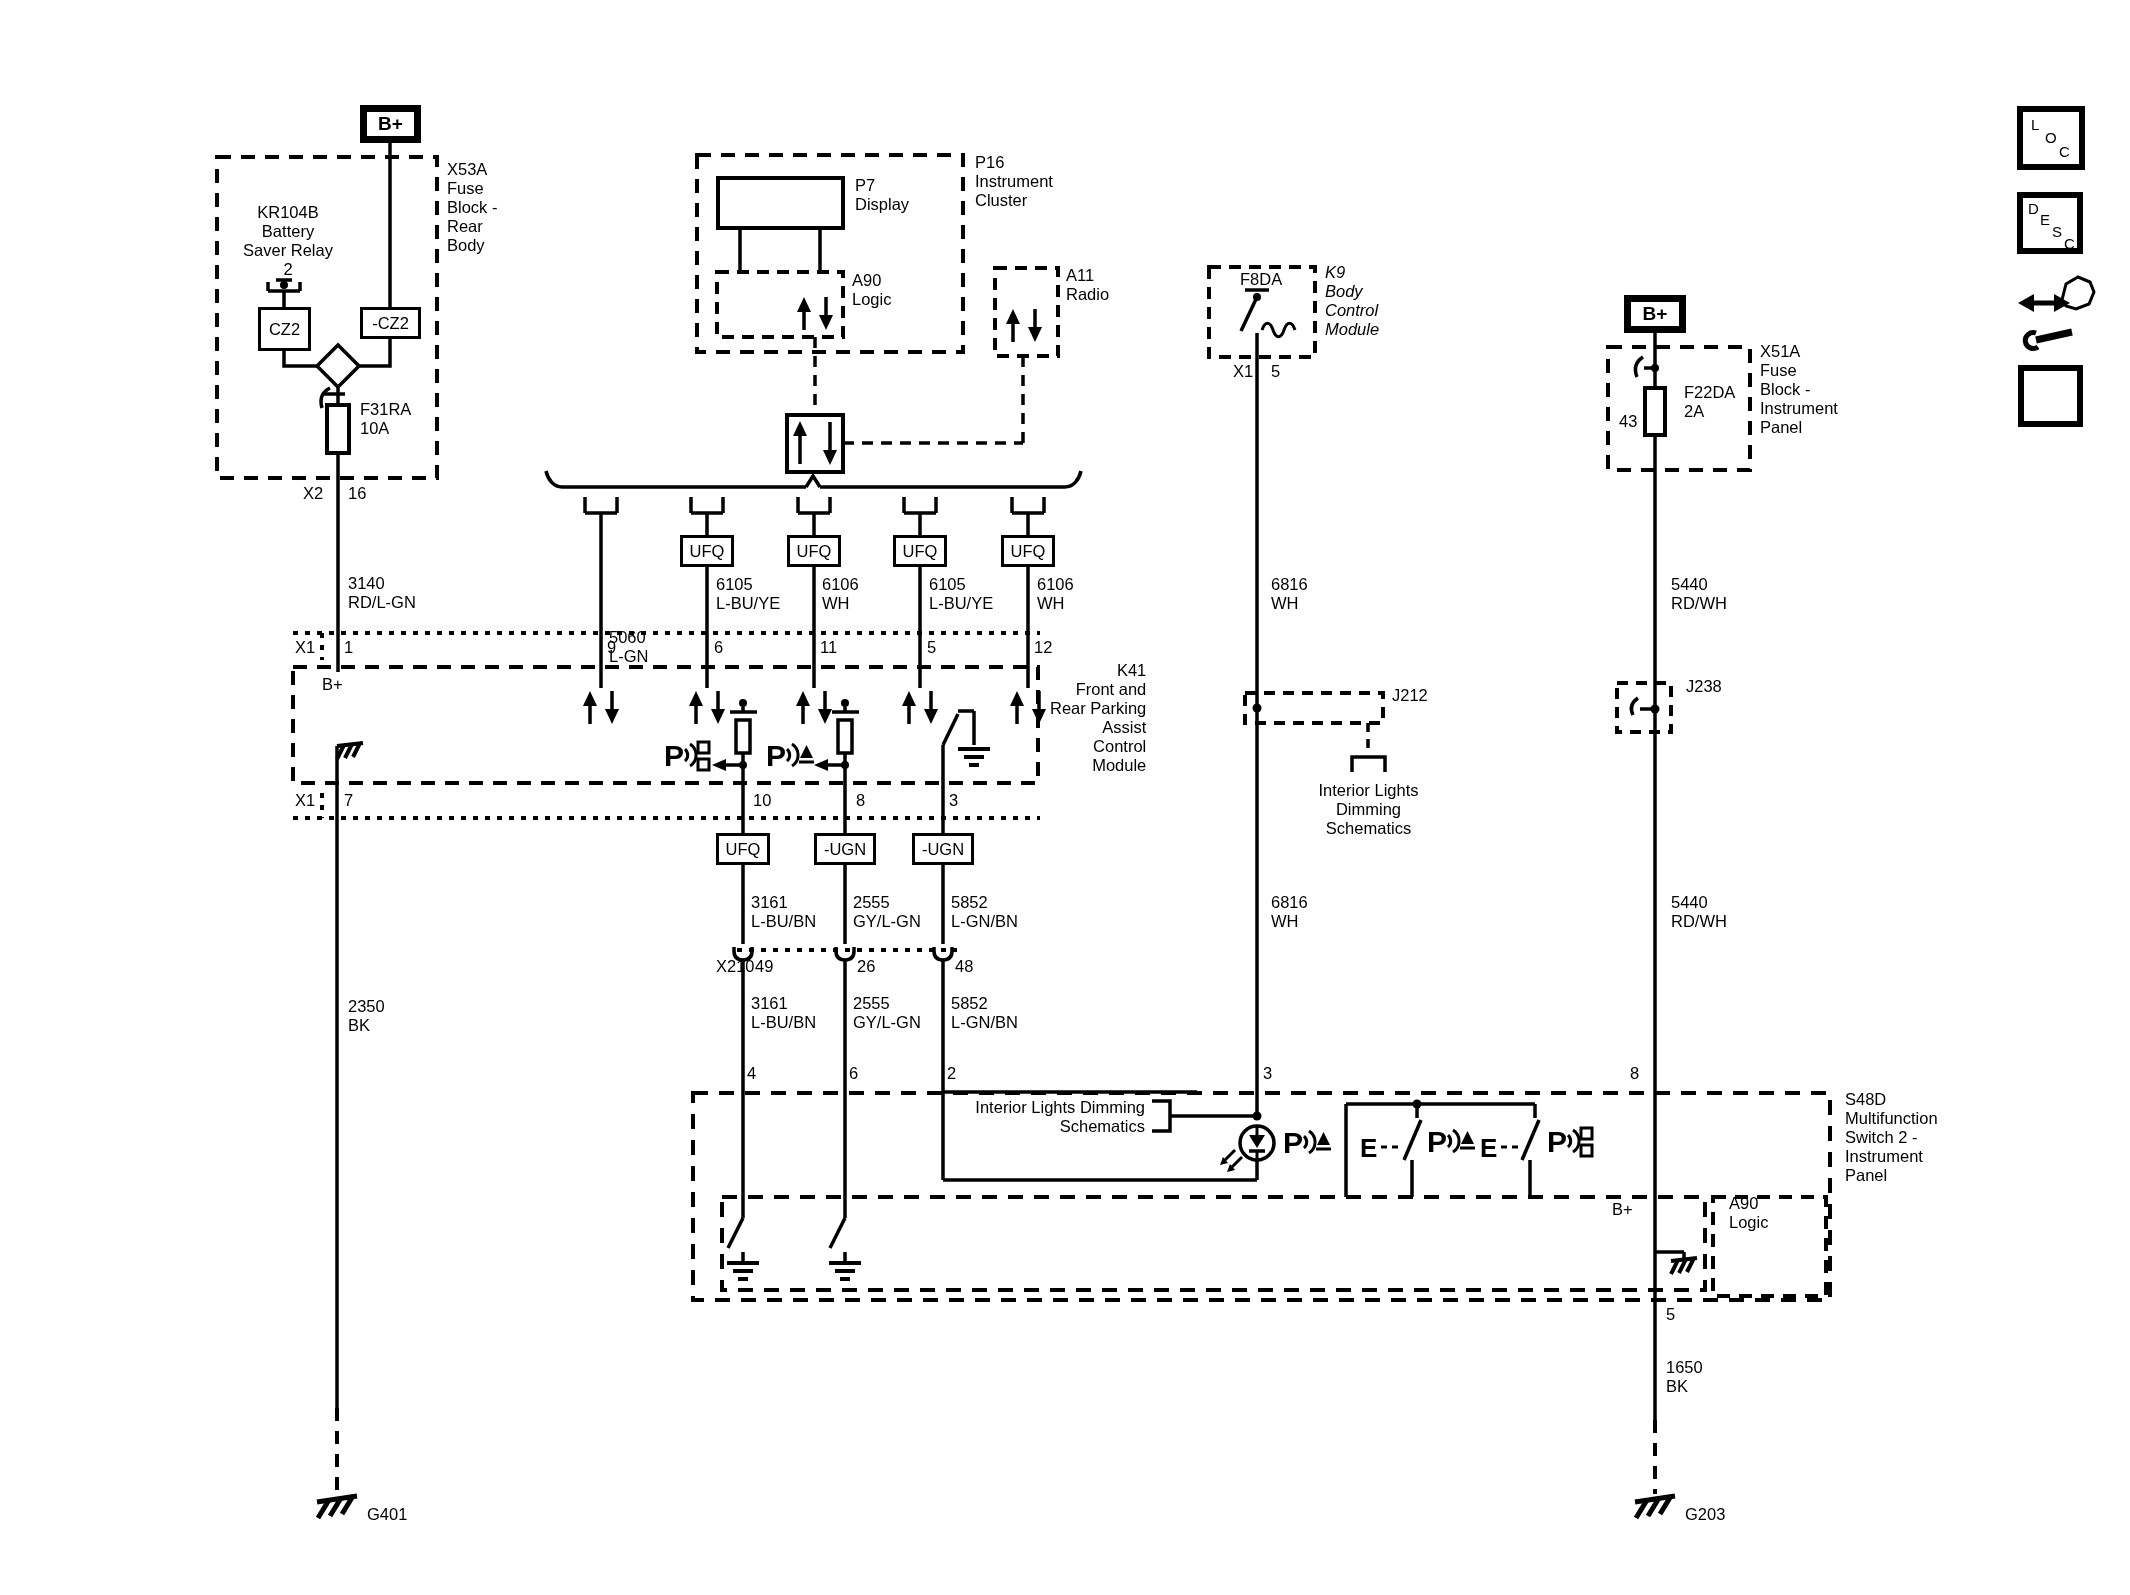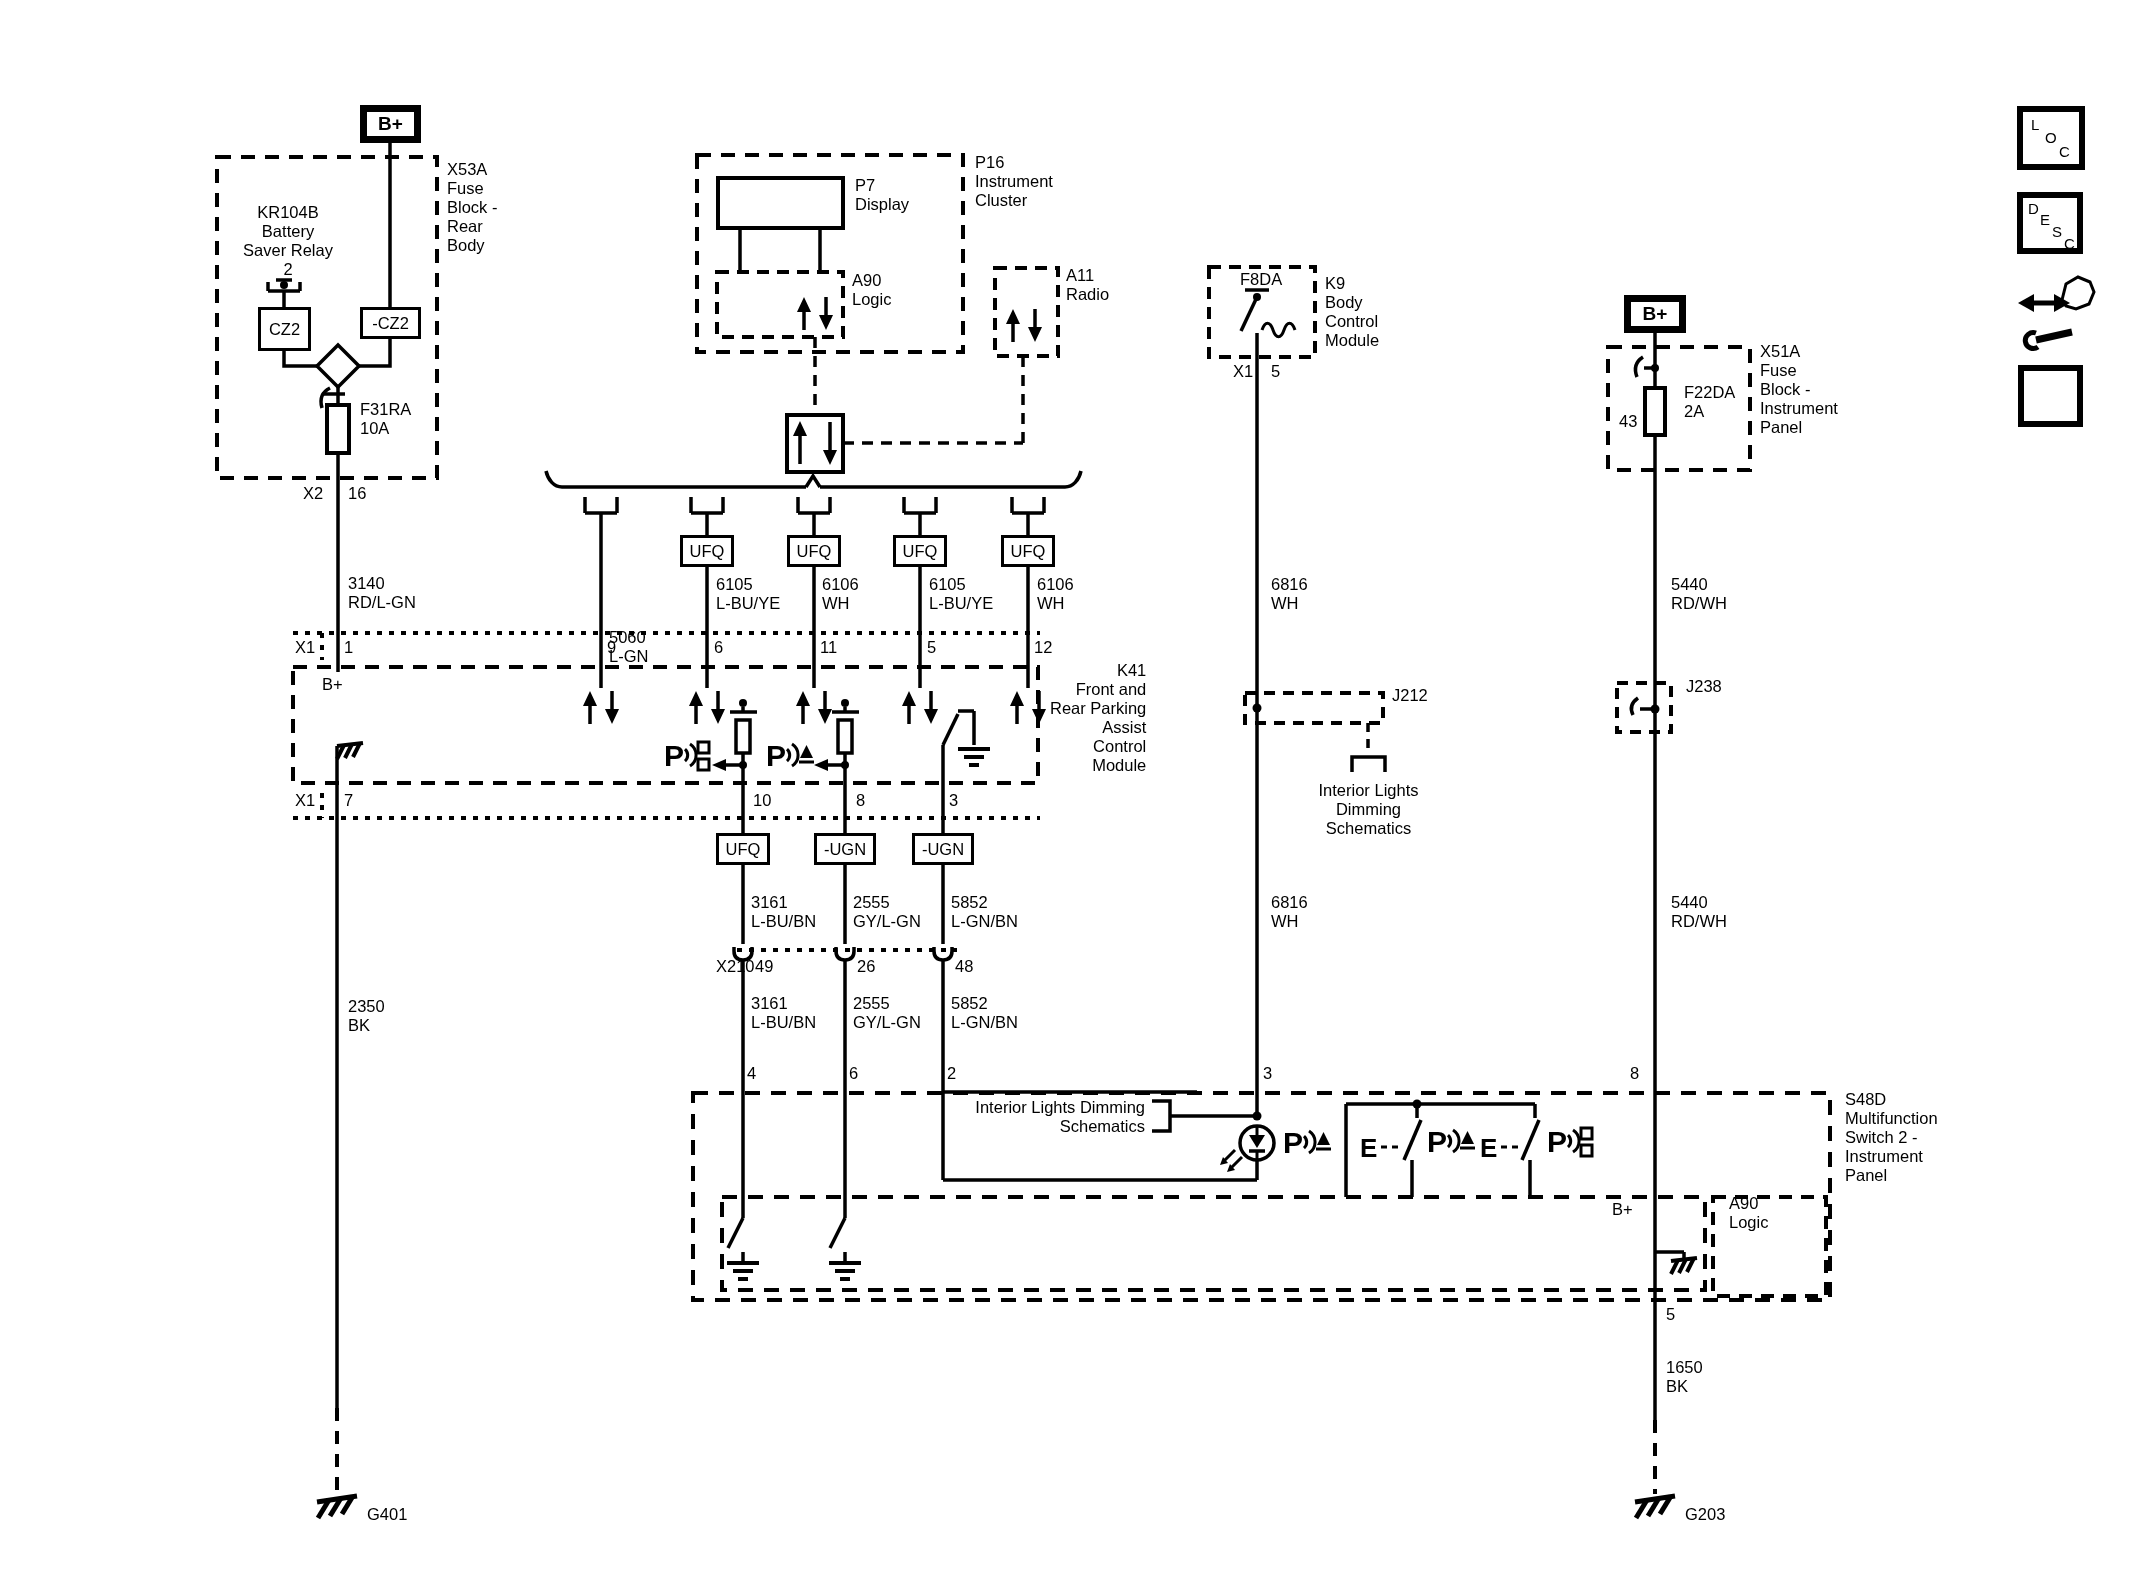--- a/index.html
+++ b/index.html
@@ -375,21 +375,21 @@
 <div class="lbl" style="left:348px;top:997px;">2350
 BK</div>
 
 <div class="lbl" style="left:747px;top:1064px;">4</div>
 <div class="lbl" style="left:849px;top:1064px;">6</div>
 <div class="lbl" style="left:947px;top:1064px;">2</div>
 <div class="lbl" style="left:1263px;top:1064px;">3</div>
 <div class="lbl" style="left:1630px;top:1064px;">8</div>
 
 <div class="lbl" style="left:1240px;top:270px;">F8DA</div>
-<div class="lbl" style="left:1325px;top:274px;">K9
+<div class="lbl" style="left:1325px;top:263px;font-style:italic;">K9
 Body
 Control
 Module</div>
 <div class="lbl" style="left:1233px;top:362px;">X1</div>
 <div class="lbl" style="left:1271px;top:362px;">5</div>
 <div class="lbl" style="left:1271px;top:575px;">6816
 WH</div>
 <div class="lbl" style="left:1392px;top:686px;">J212</div>
 <div class="lbl c" style="left:1296px;top:781px;width:145px;">Interior Lights
 Dimming

